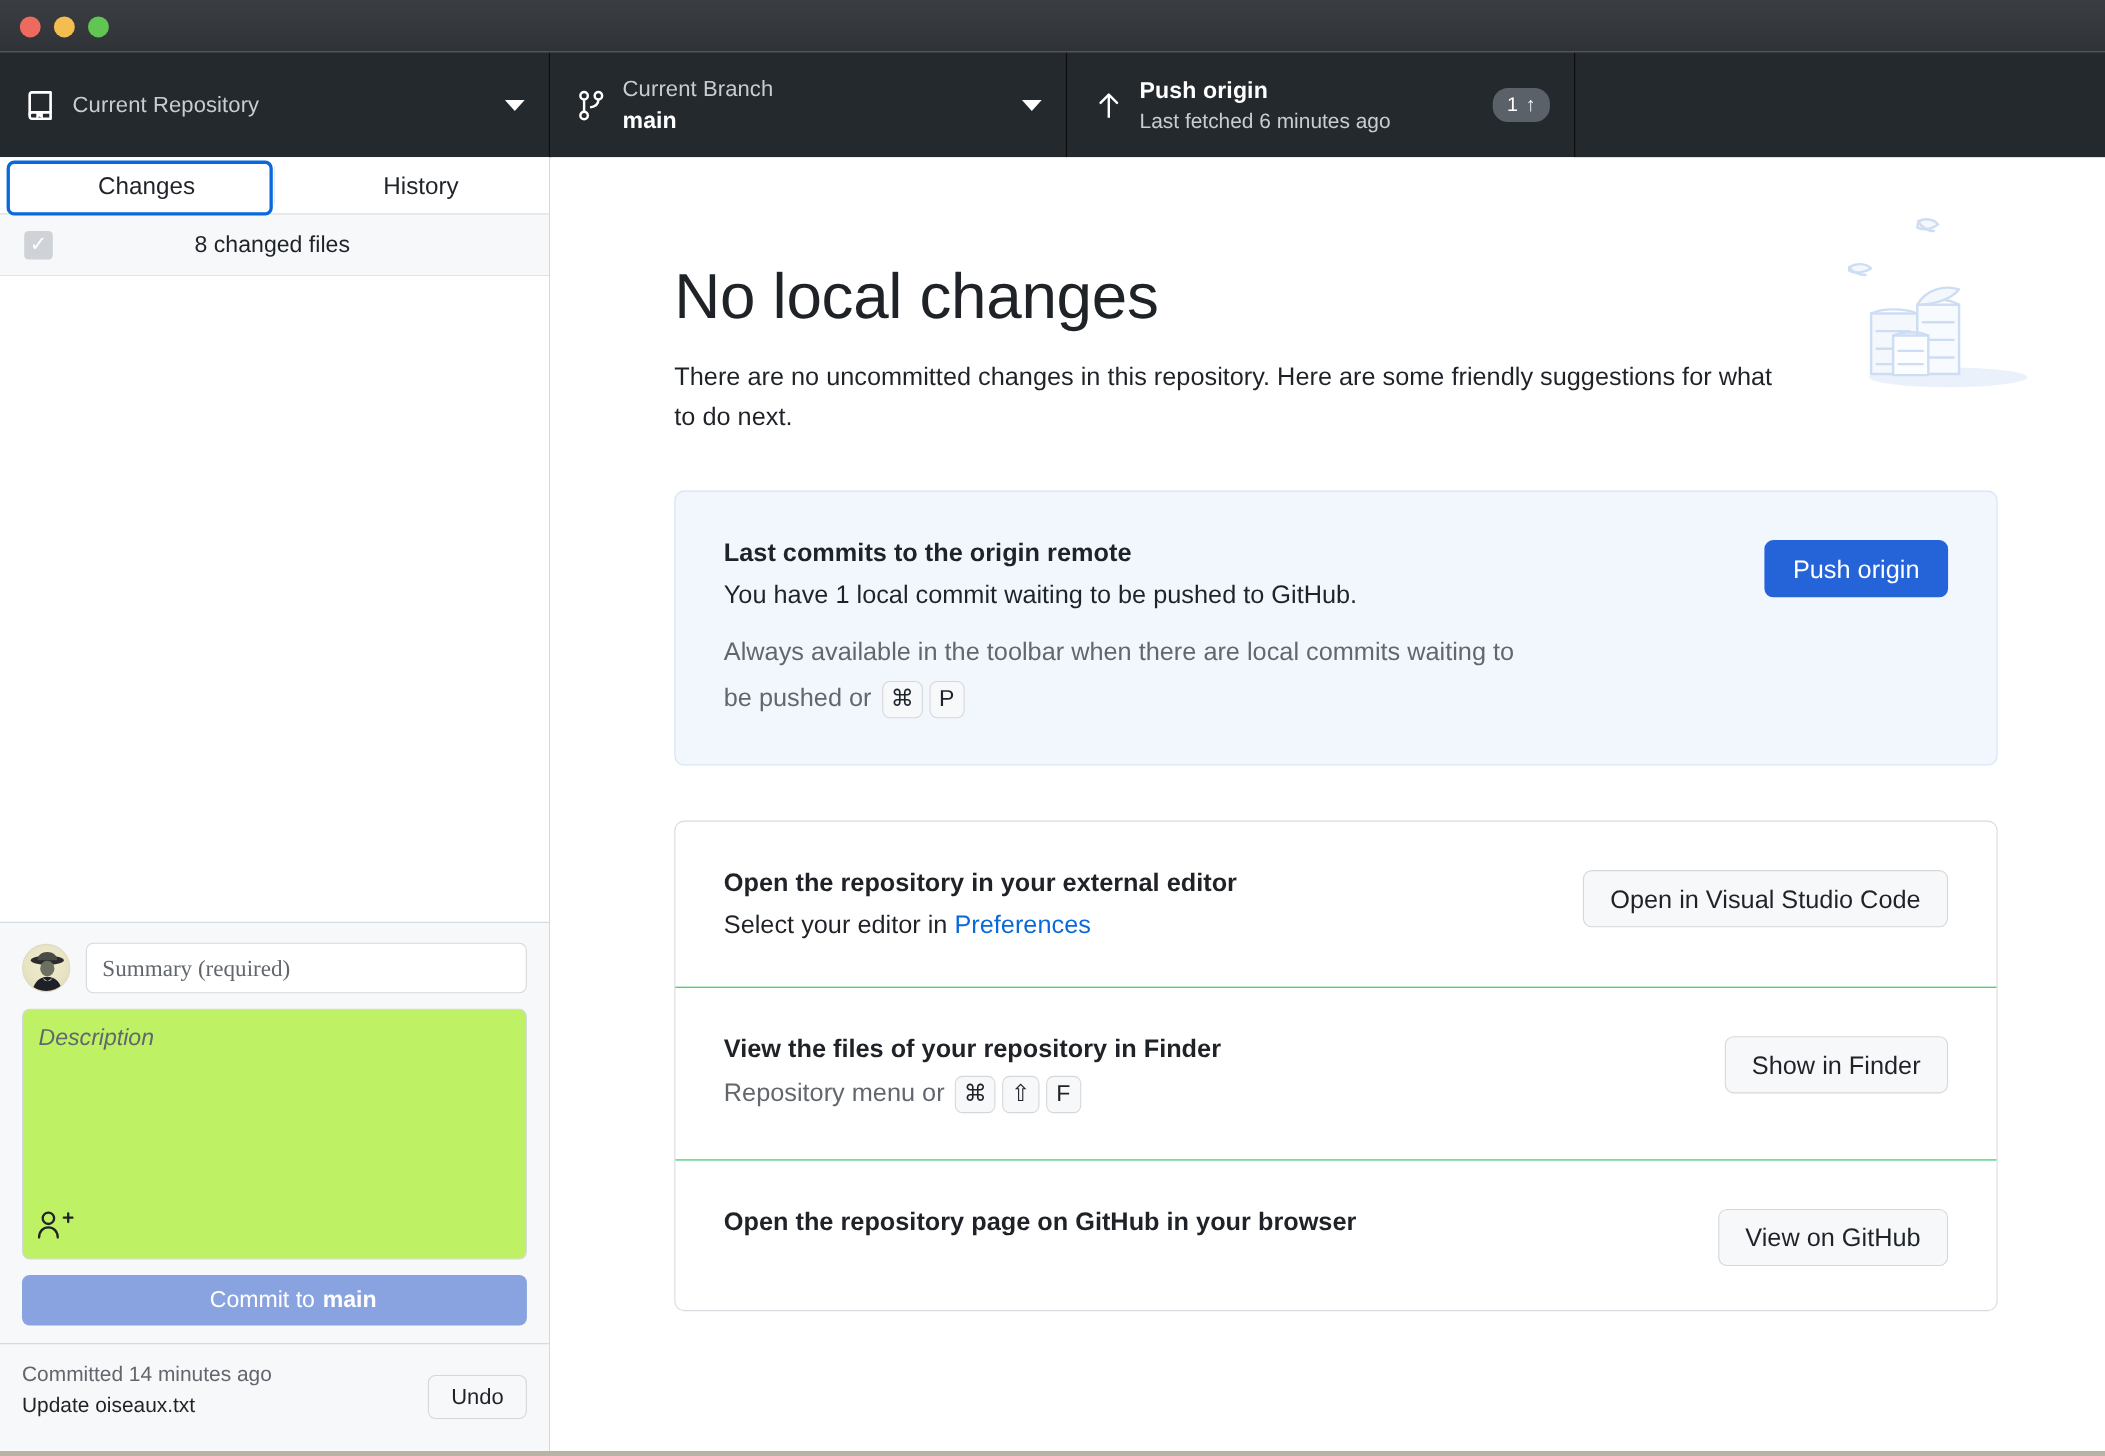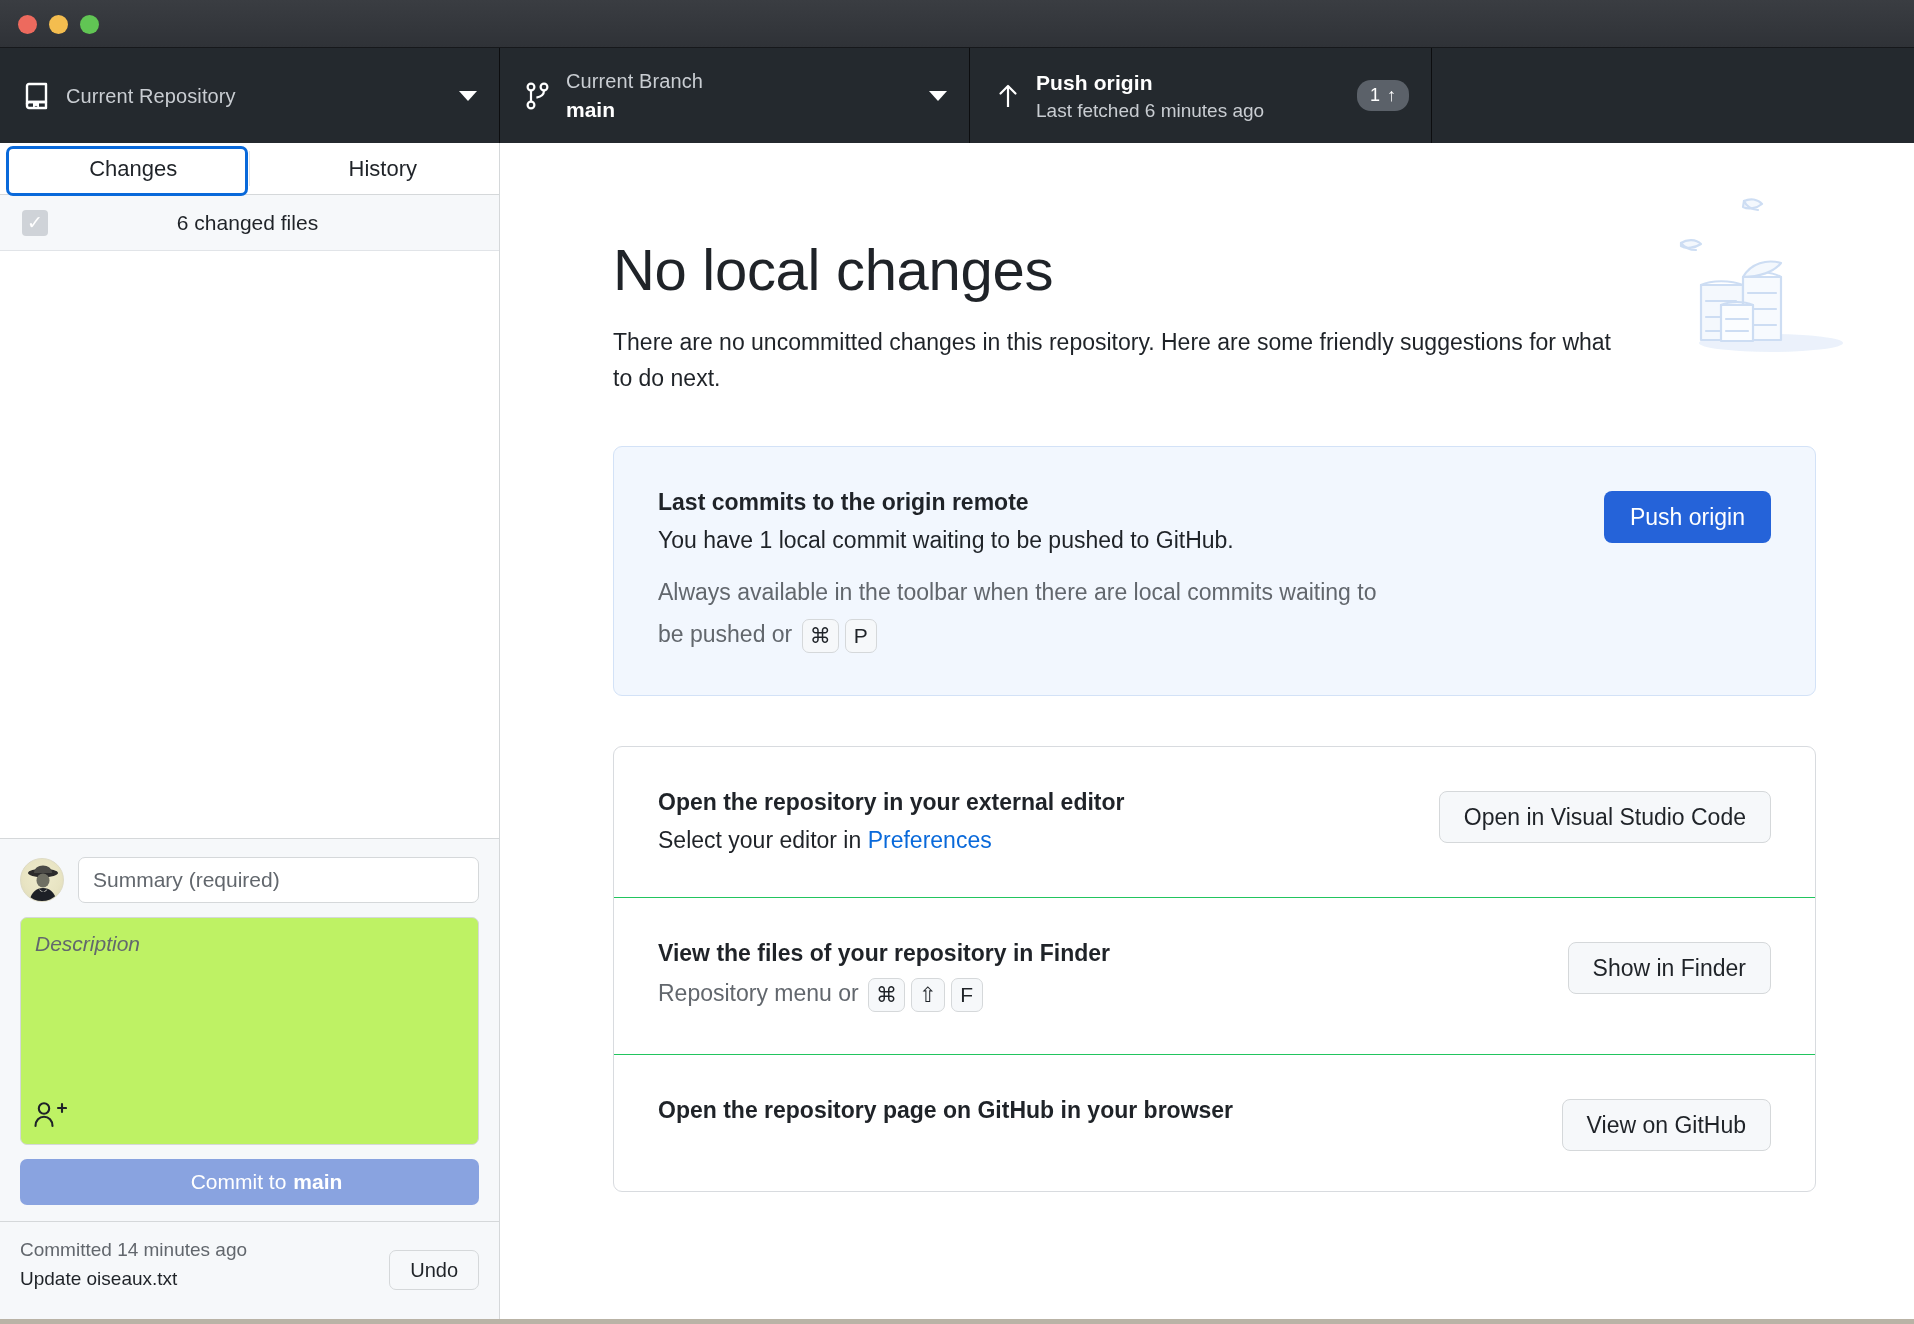--- a/index.html
+++ b/index.html
@@ -103,21 +103,21 @@
   }
   .summary-row { display: flex; align-items: center; gap: 14px; }
   .avatar {
     width: 44px; height: 44px; border-radius: 50%; flex: 0 0 44px;
     background: radial-gradient(circle at 50% 42%, #efeccd 0%, #e8e4c3 58%, #dcd8b6 100%);
     overflow: hidden; position: relative; border: 1px solid #dedbc4;
   }
   .summary-input {
     flex: 1; height: 46px; border: 1px solid #d5d8da; border-radius: 7px;
     background: #ffffff; padding: 0 14px;
-    font-family: Liberation Sans, sans-serif; font-size: 21px; color: #1f2328;
+    font-family: Liberation Serif, serif; font-size: 21px; color: #1f2328;
   }
   .summary-input::placeholder { color: #62676d; }
   .desc-box {
     margin-top: 14px; height: 228px;
     border: 1px solid #d5d8da; border-radius: 7px; background: #bef264;
     position: relative; padding: 14px 26px 0 14px; font-style: italic;
   }
   .desc-ph { font-size: 21px; color: #62676d; }
   .coauthor { position: absolute; left: 12px; bottom: 10px; }
   .commit-btn {
@@ -270,21 +270,21 @@
         <span>Changes</span>
       </div>
       <div class="tab-divider"></div>
       <div class="tab">
         <span>History</span>
       </div>
     </div>
 
     <div class="changed-bar">
       <div class="chk">✓</div>
-      <div class="changed-label">6 changed files</div>
+      <div class="changed-label">8 changed files</div>
     </div>
 
     <div class="file-empty"></div>
 
     <div class="commit-area">
       <div class="summary-row">
         <div class="avatar">
           <svg width="44" height="44" viewBox="0 0 44 44">
             <ellipse cx="22" cy="14" rx="15" ry="4.2" fill="#2b2b2b"></ellipse>
             <path d="M13 14c0-4.5 4-7.6 9-7.6s9 3.1 9 7.6z" fill="#4a4a46"></path>

